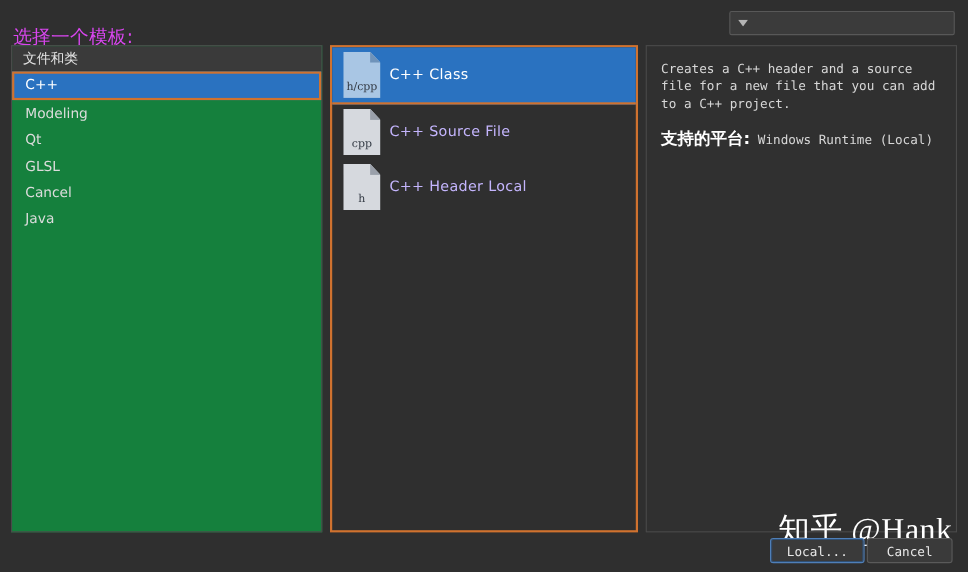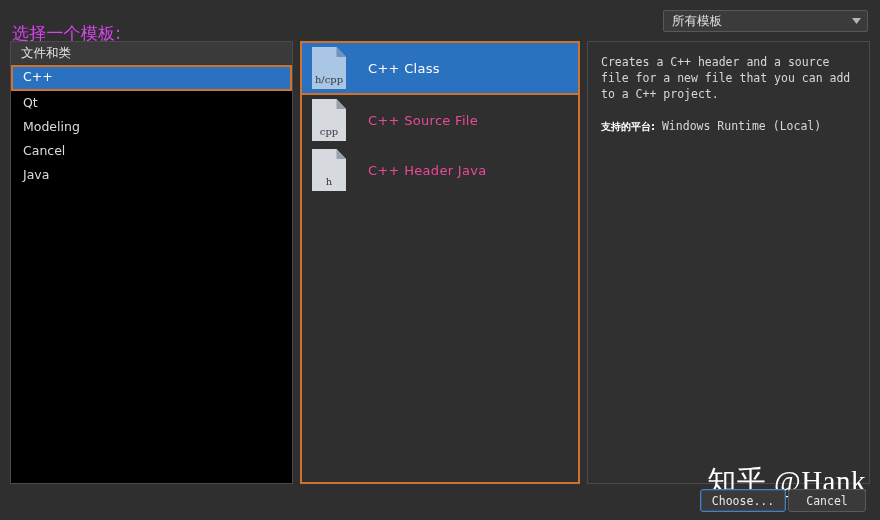--- a/index.html
+++ b/index.html
@@ -55,21 +55,21 @@
     align-items: center;
     justify-content: center;
   }
   #template-filter .chevron svg { display: block; }
 
   
   .panel {
     position: absolute;
     top: 41px;
     height: 443px;
-    background: #000000;
+    background: #15803d;
     box-sizing: border-box;
   }
   #categories-panel {
     left: 10px;
     width: 283px;
     border: 1px solid #4a4a4a;
   }
   #templates-panel {
     left: 300px;
     width: 280px;
@@ -126,21 +126,21 @@
   .template-item.selected {
     background: #2a72c0;
     border-bottom: 2px solid #d0722f;
     height: 52px;
   }
   .file-icon {
     width: 34px;
     height: 42px;
     position: relative;
     flex: 0 0 34px;
-    margin-right: 22px;
+    margin-right: 8px;
   }
   .file-icon .sheet {
     position: absolute;
     inset: 0;
     background: #d6d9de;
     clip-path: polygon(0 0, 72% 0, 100% 24%, 100% 100%, 0 100%);
   }
   .template-item.selected .file-icon .sheet {
     background: #a9c6e4;
   }
@@ -162,42 +162,42 @@
     right: 0;
     bottom: 4px;
     text-align: center;
     font-family: "DejaVu Serif", "Liberation Serif", serif;
     font-size: 10px;
     color: #333a44;
     line-height: 1;
   }
   .template-label {
     font-size: 13px;
-    color: #ec4899;
+    color: #c4b5fd;
     letter-spacing: 0.3px;
   }
   .template-item.selected .template-label { color: #ffffff; }
 
   
   #description-body {
     padding: 12px 13px 0 13px;
     font-family: "DejaVu Sans Mono", "Liberation Mono", monospace;
     font-size: 11.5px;
     line-height: 16px;
     color: #d7d7d7;
   }
   #description-text { white-space: normal; }
   #description-platforms-row {
     margin-top: 16px;
   }
   #description-platforms-label {
     font-family: "DejaVu Sans", "Liberation Sans", sans-serif;
     font-weight: bold;
     color: #ffffff;
-    font-size: 10px;
+    font-size: 15px;
   }
   #description-platforms-value {
     color: #d7d7d7;
   }
   #description-platform-extra {
     font-family: "DejaVu Sans", "Liberation Sans", sans-serif;
     font-size: 12.5px;
     color: #e6e6e6;
     line-height: 17px;
   }
@@ -243,34 +243,34 @@
     pointer-events: none;
     white-space: nowrap;
   }
 </style>
 </head>
 <body>
 
 <div id="dialog-title">选择一个模板:</div>
 
 <div id="template-filter">
-  <span class="filter-label">所有模板</span>
   <span class="chevron">
     <svg width="9" height="6" viewBox="0 0 9 6">
         <polygon points="0,0 9,0 4.5,6" fill="#b5b5b5"></polygon>
       </svg>
   </span>
 </div>
 
 <div class="panel" id="categories-panel">
   <div id="categories-header">文件和类</div>
   <div id="categories-list">
     <div class="category-item selected">C++</div>
+    <div class="category-item">Modeling</div>
     <div class="category-item">Qt</div>
-    <div class="category-item">Modeling</div>
+    <div class="category-item">GLSL</div>
     <div class="category-item">Cancel</div>
     <div class="category-item">Java</div>
   </div>
 </div>
 
 <div class="panel" id="templates-panel">
   <div id="templates-list">
 
     <div class="template-item selected">
       <span class="file-icon">
@@ -289,32 +289,32 @@
       </span>
       <span class="template-label">C++ Source File</span>
     </div>
 
     <div class="template-item">
       <span class="file-icon">
         <span class="sheet"></span>
         <span class="fold"></span>
         <span class="ext">h</span>
       </span>
-      <span class="template-label">C++ Header Java</span>
+      <span class="template-label">C++ Header Local</span>
     </div>
 
   </div>
 </div>
 
 <div class="panel" id="description-panel">
   <div id="description-body">
     <div id="description-text">Creates a C++ header and a source file for a new file that you can add to a C++ project.</div>
     <div id="description-platforms-row">
       <span id="description-platforms-label">支持的平台:</span>
       <span id="description-platforms-value">Windows Runtime (Local)</span>
     </div>
   </div>
 </div>
 
 <div id="watermark">知乎 @Hank</div>
 
-<div class="dialog-button" id="choose-button">Choose...</div>
+<div class="dialog-button" id="choose-button">Local...</div>
 <div class="dialog-button" id="cancel-button">Cancel</div>
 
 </body></html>

